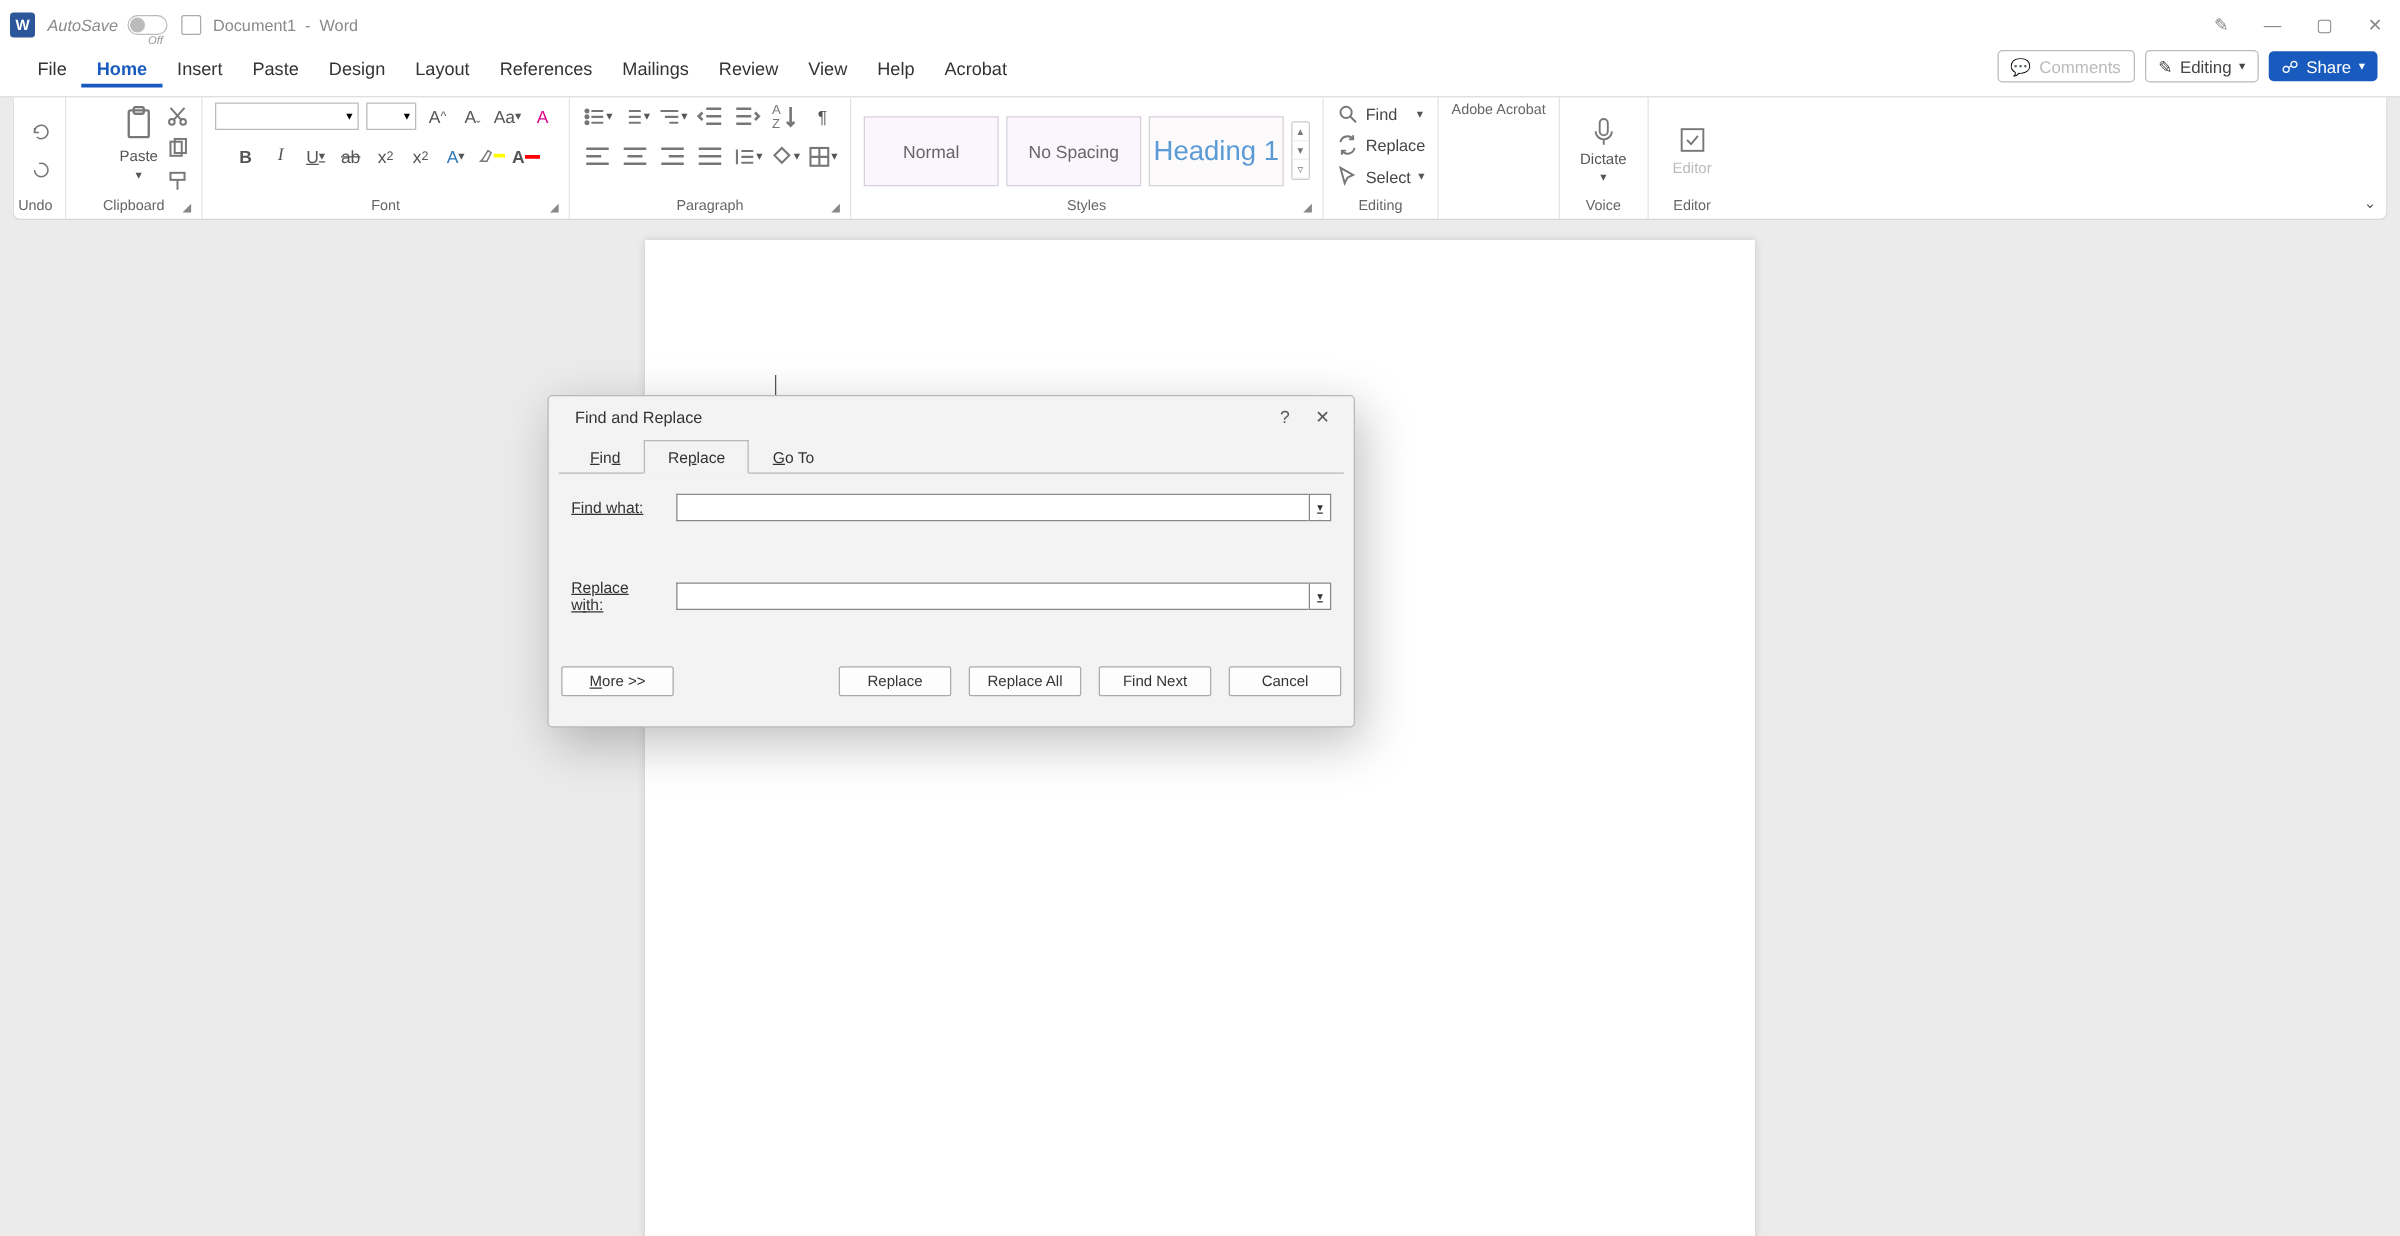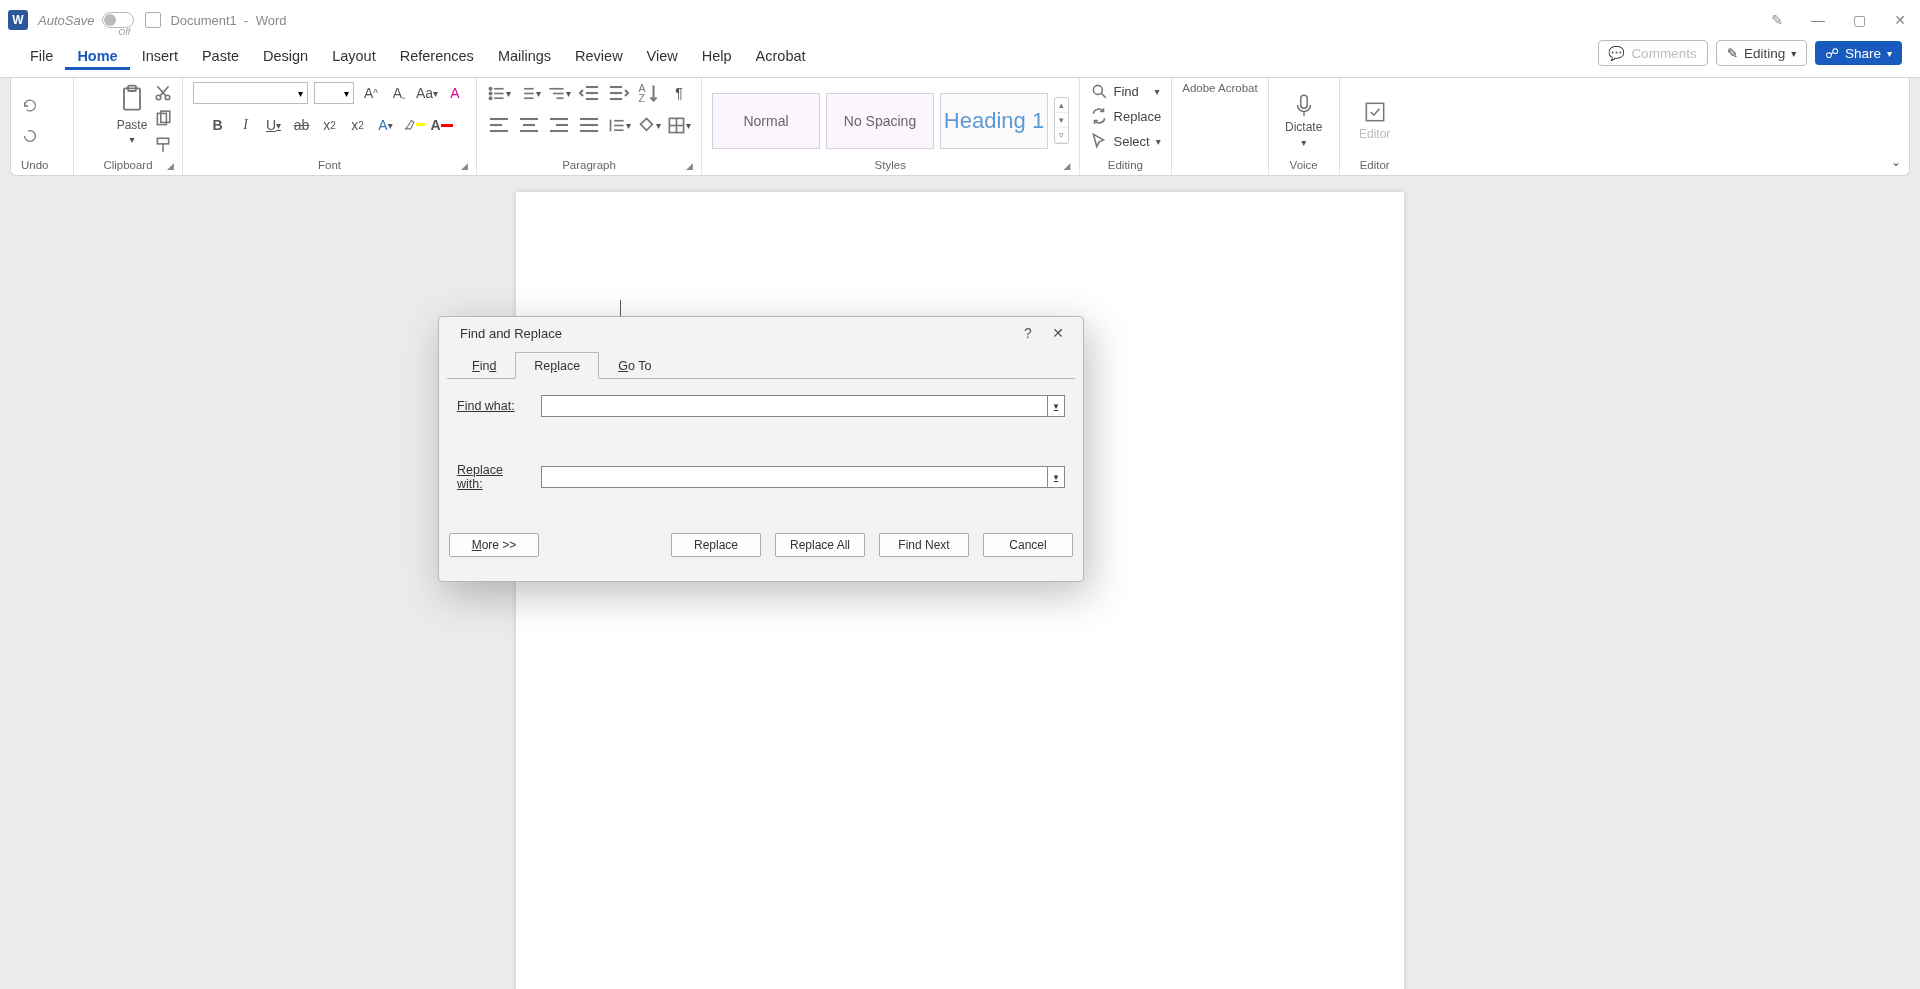--- a/index.html
+++ b/index.html
@@ -29,21 +29,21 @@
 .chev { font-size:10px; }
 
 
 .ribbon { height:98px; background:#fff; margin:0 10px; border:1px solid #d6d6d6; border-top:none; border-radius:0 0 6px 6px; display:flex; position:relative;}
 .group { border-right:1px solid #e3e3e3; display:flex; flex-direction:column; justify-content:space-between; padding:4px 10px 2px;}
 .group-label { text-align:center; font-size:11.5px; color:#666; padding-bottom:2px; position:relative;}
 .group-body { flex:1; display:flex; align-items:center;}
 .dlaunch { font-size:9px; color:#888; position:absolute; right:-2px; bottom:2px;}
 
 
-.undo-grp{ width:63px; align-items:flex-start;}
+.undo-grp{ width:42px; align-items:flex-end;}
 .undo-grp .group-body{ flex-direction:column; gap:12px; justify-content:center;}
 .ic{ width:18px; height:18px; display:inline-flex; align-items:center; justify-content:center;}
 
 
 .clip-grp{ }
 .clip-body{ display:flex; gap:6px; align-items:flex-start;}
 .paste-big{ display:flex; flex-direction:column; align-items:center; gap:2px; font-size:12px; color:#555;margin-left:32px;}
 .paste-big .ic{ width:32px; height:34px;}
 .mini-col{ display:flex; flex-direction:column; gap:8px; padding-top:2px;}
 

